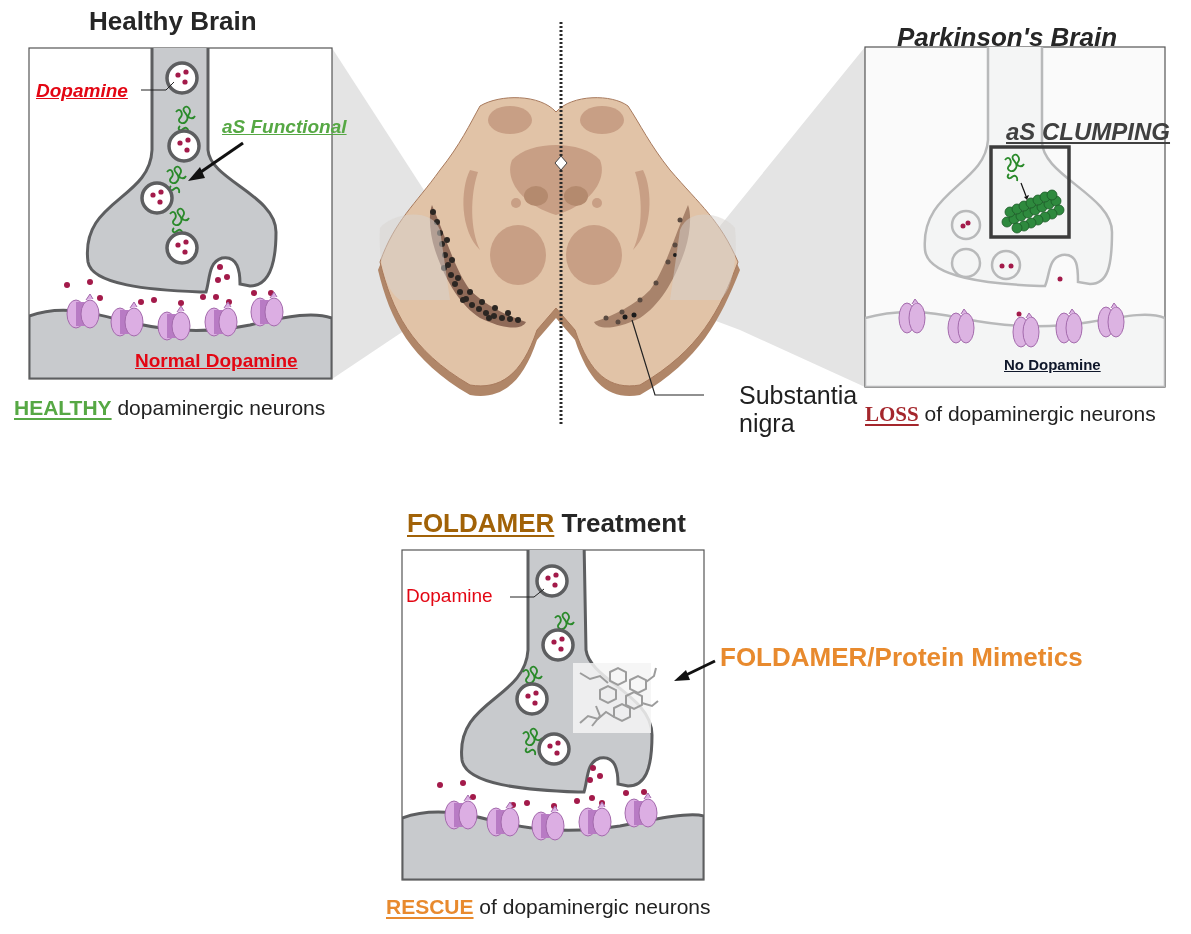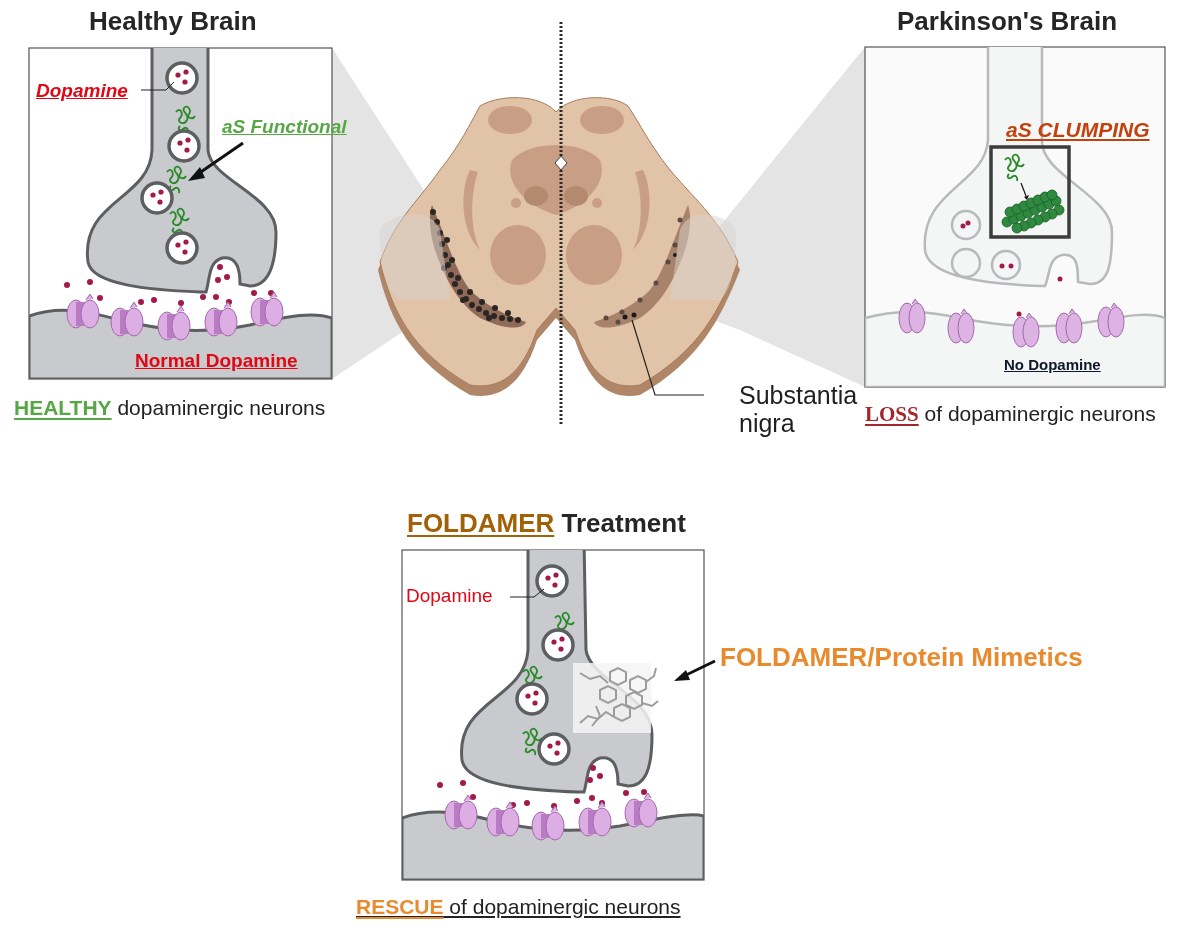--- a/index.html
+++ b/index.html
@@ -275,32 +275,32 @@
 </svg>
 
 <div class="abs title" style="left:89px; top:6px;">Healthy Brain</div>
 <div class="abs lbl" style="left:36px; top:80px; font-size:19px; font-style:italic; color:#e30613; text-decoration:underline;">Dopamine</div>
 <div class="abs lbl" style="left:222px; top:116px; font-size:19px; font-style:italic; color:#56a844; text-decoration:underline;">aS Functional</div>
 <div class="abs lbl" style="left:135px; top:350px; font-size:19px; color:#e30613; text-decoration:underline;text-align:right;">Normal Dopamine</div>
 <div class="abs caption" style="left:14px; top:396px;">
   <span class="u" style="color:#56a844;">HEALTHY</span><span> dopaminergic neurons</span>
 </div>
 
-<div class="abs title" style="left:897px; top:6px;">Parkinson's Brain</div>
-<div class="abs lbl" style="left:1006px; top:118px; font-size:21px; font-style:italic; color:#c2410c; text-decoration:underline;">aS CLUMPING</div>
+<div class="abs title" style="left:897px; top:22px;font-style:italic;">Parkinson's Brain</div>
+<div class="abs lbl" style="left:1006px; top:118px; font-size:24px; font-style:italic; color:#404040; text-decoration:underline;">aS CLUMPING</div>
 <div class="abs lbl" style="left:1004px; top:356px; font-size:15px; color:#0f172a; text-decoration:underline;">No Dopamine</div>
 <div class="abs caption" style="left:865px; top:402px;">
   <span class="u" style="color:#a4262c;font-family:Liberation Serif, serif;">LOSS</span><span> of dopaminergic neurons</span>
 </div>
 
 <div class="abs sn" style="left:739px; top:381px;">
   <div>Substantia</div>
   <div>nigra</div>
 </div>
 
 <div class="abs title" style="left:407px; top:508px;">
   <span class="u" style="color:#a16207;">FOLDAMER</span><span> Treatment</span>
 </div>
 <div class="abs" style="left:406px; top:585px; font-size:19px; color:#e30613; white-space:nowrap;">Dopamine</div>
 <div class="abs lbl" style="left:720px; top:642px; font-size:26px; color:#e88a2e;">FOLDAMER/Protein Mimetics</div>
-<div class="abs caption" style="left:356px; top:895px;text-decoration:underline;">
+<div class="abs caption" style="left:386px; top:895px;">
   <span class="u" style="color:#e88a2e;">RESCUE</span><span> of dopaminergic neurons</span>
 </div>
 
 </body></html>

